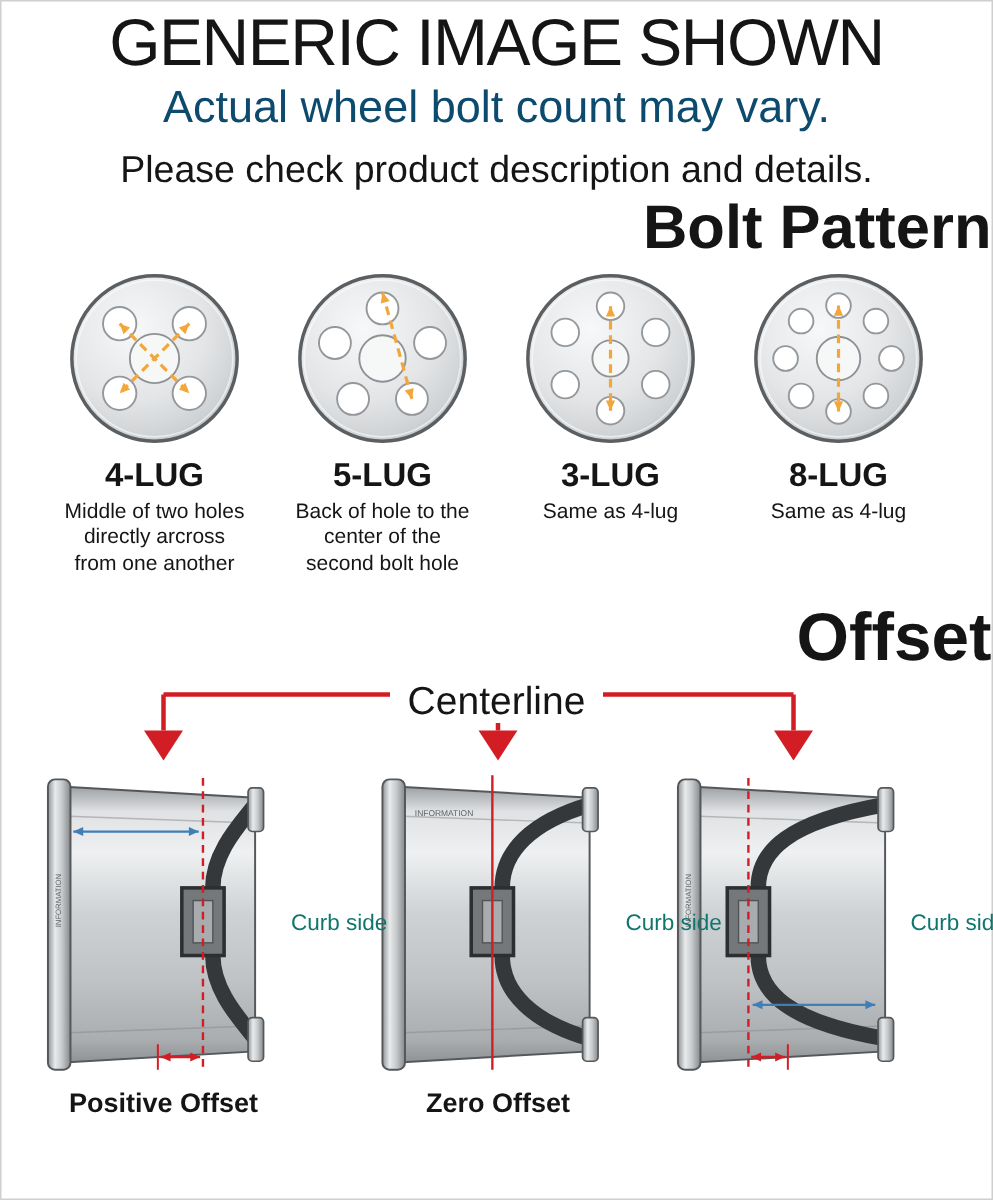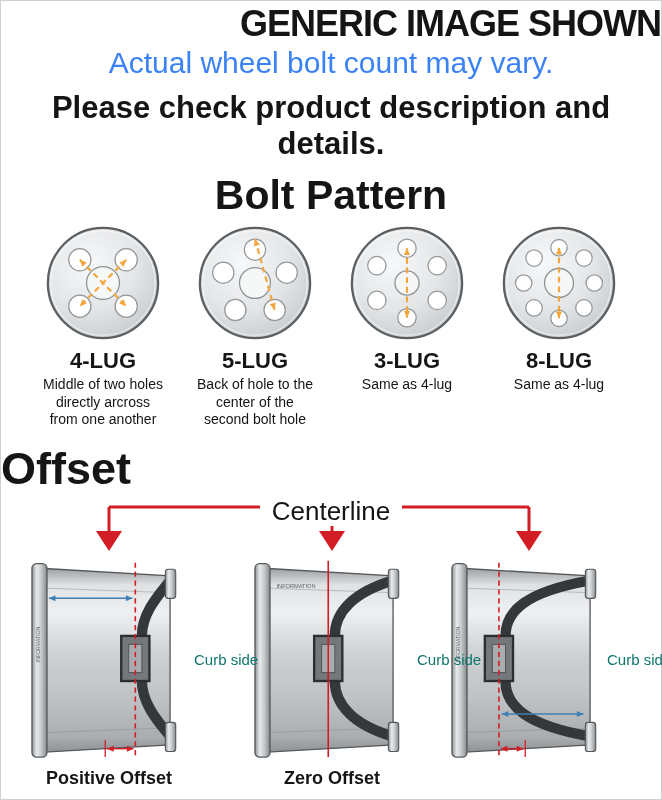--- a/index.html
+++ b/index.html
@@ -1,28 +1,28 @@
 <!DOCTYPE html>
 <html><head>
 <meta charset="utf-8">
 <style>
   *{box-sizing:border-box;margin:0;padding:0}
   html,body{background:#ffffff}
   body{width:662px;height:800px;overflow:hidden;font-family:"Liberation Sans",sans-serif;color:#151515}
   .page{position:relative;width:662px;height:800px;border:1px solid #cfcfcf;background:#ffffff;padding-top:4px}
-  .title{font-size:36px;font-weight:700;text-align:right;letter-spacing:-1px;line-height:1.08}
-  .subtitle{font-size:30px;font-weight:400;text-align:center;margin-top:2px;color:#3b82f6}
-  .note{font-size:31px;font-weight:700;text-align:center;margin-top:10px}
-  .section-title{font-size:41px;font-weight:700;text-align:center;margin-top:10px}
+  .title{font-size:44px;font-weight:400;text-align:center;letter-spacing:-1px;line-height:1.08}
+  .subtitle{font-size:30px;font-weight:400;text-align:center;margin-top:2px;color:#0c4a6e}
+  .note{font-size:25px;font-weight:400;text-align:center;margin-top:10px}
+  .section-title{font-size:41px;font-weight:700;text-align:right;}
   .bolt-row{display:flex;justify-content:center;gap:10px;margin-top:6px}
   .bolt-item{width:142px;text-align:center}
   .bolt-item svg{display:block;margin:0 auto}
   .bolt-label{font-size:22px;font-weight:700;margin-top:7px}
   .bolt-desc{font-size:14px;line-height:1.27;margin-top:2px;padding:0 8px}
-  .offset-title{font-size:45px;font-weight:700;text-align:left;margin-top:14px}
+  .offset-title{font-size:45px;font-weight:700;text-align:right;margin-top:14px}
   .centerline-block{position:relative;height:58px;margin-top:2px}
   .centerline-svg{position:absolute;left:0;top:0}
   .centerline-label{position:absolute;left:0;right:0;top:-1px;text-align:center;font-size:26px;font-weight:400}
   .centerline-label span{background:#ffffff;padding:0 12px}
   .offset-row{position:relative;height:240px;margin-top:2px}
   .offset-item{position:absolute;top:0;width:160px;text-align:center}
   .offset-caption{font-size:18px;font-weight:700;margin-top:5px}
   .curb-side{position:absolute;top:94px;font-size:15px;white-space:nowrap;color:#0f766e}
 </style>
 </head>

